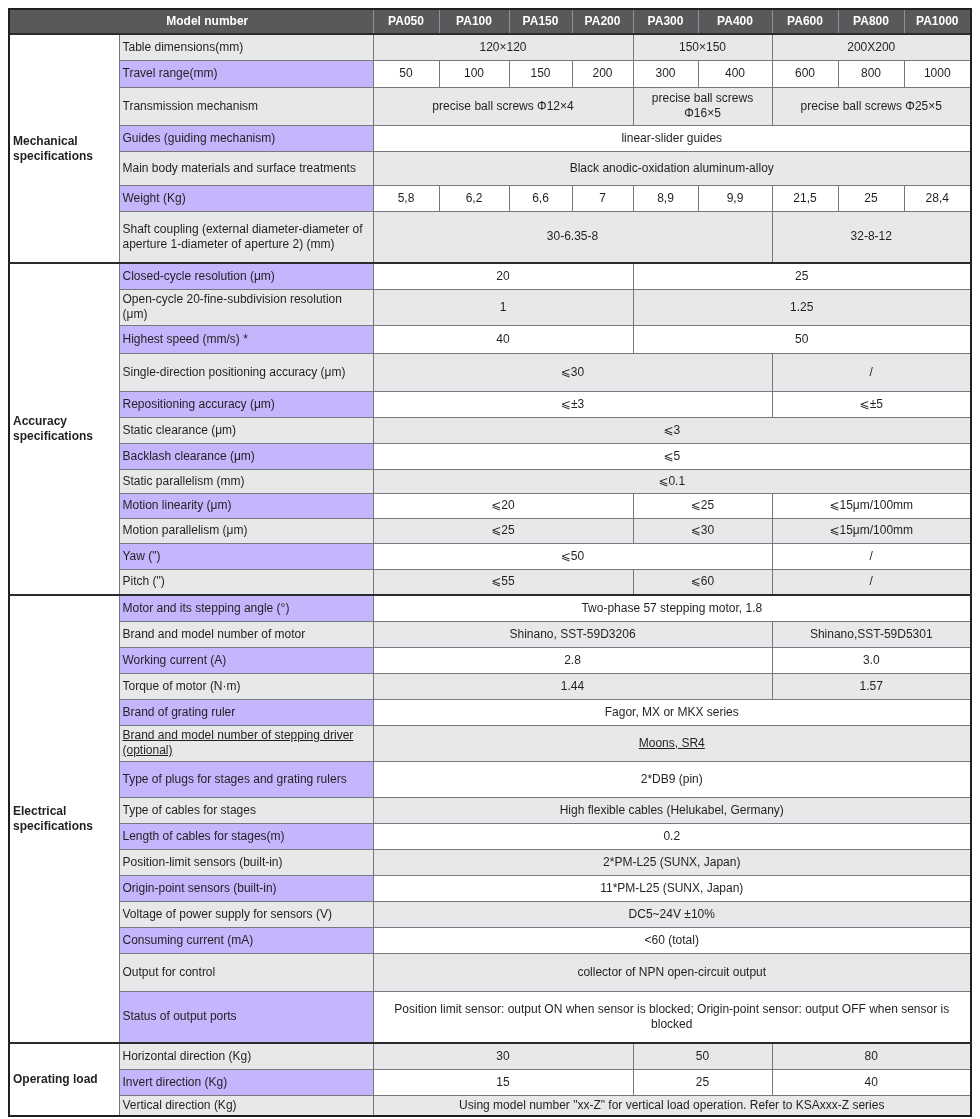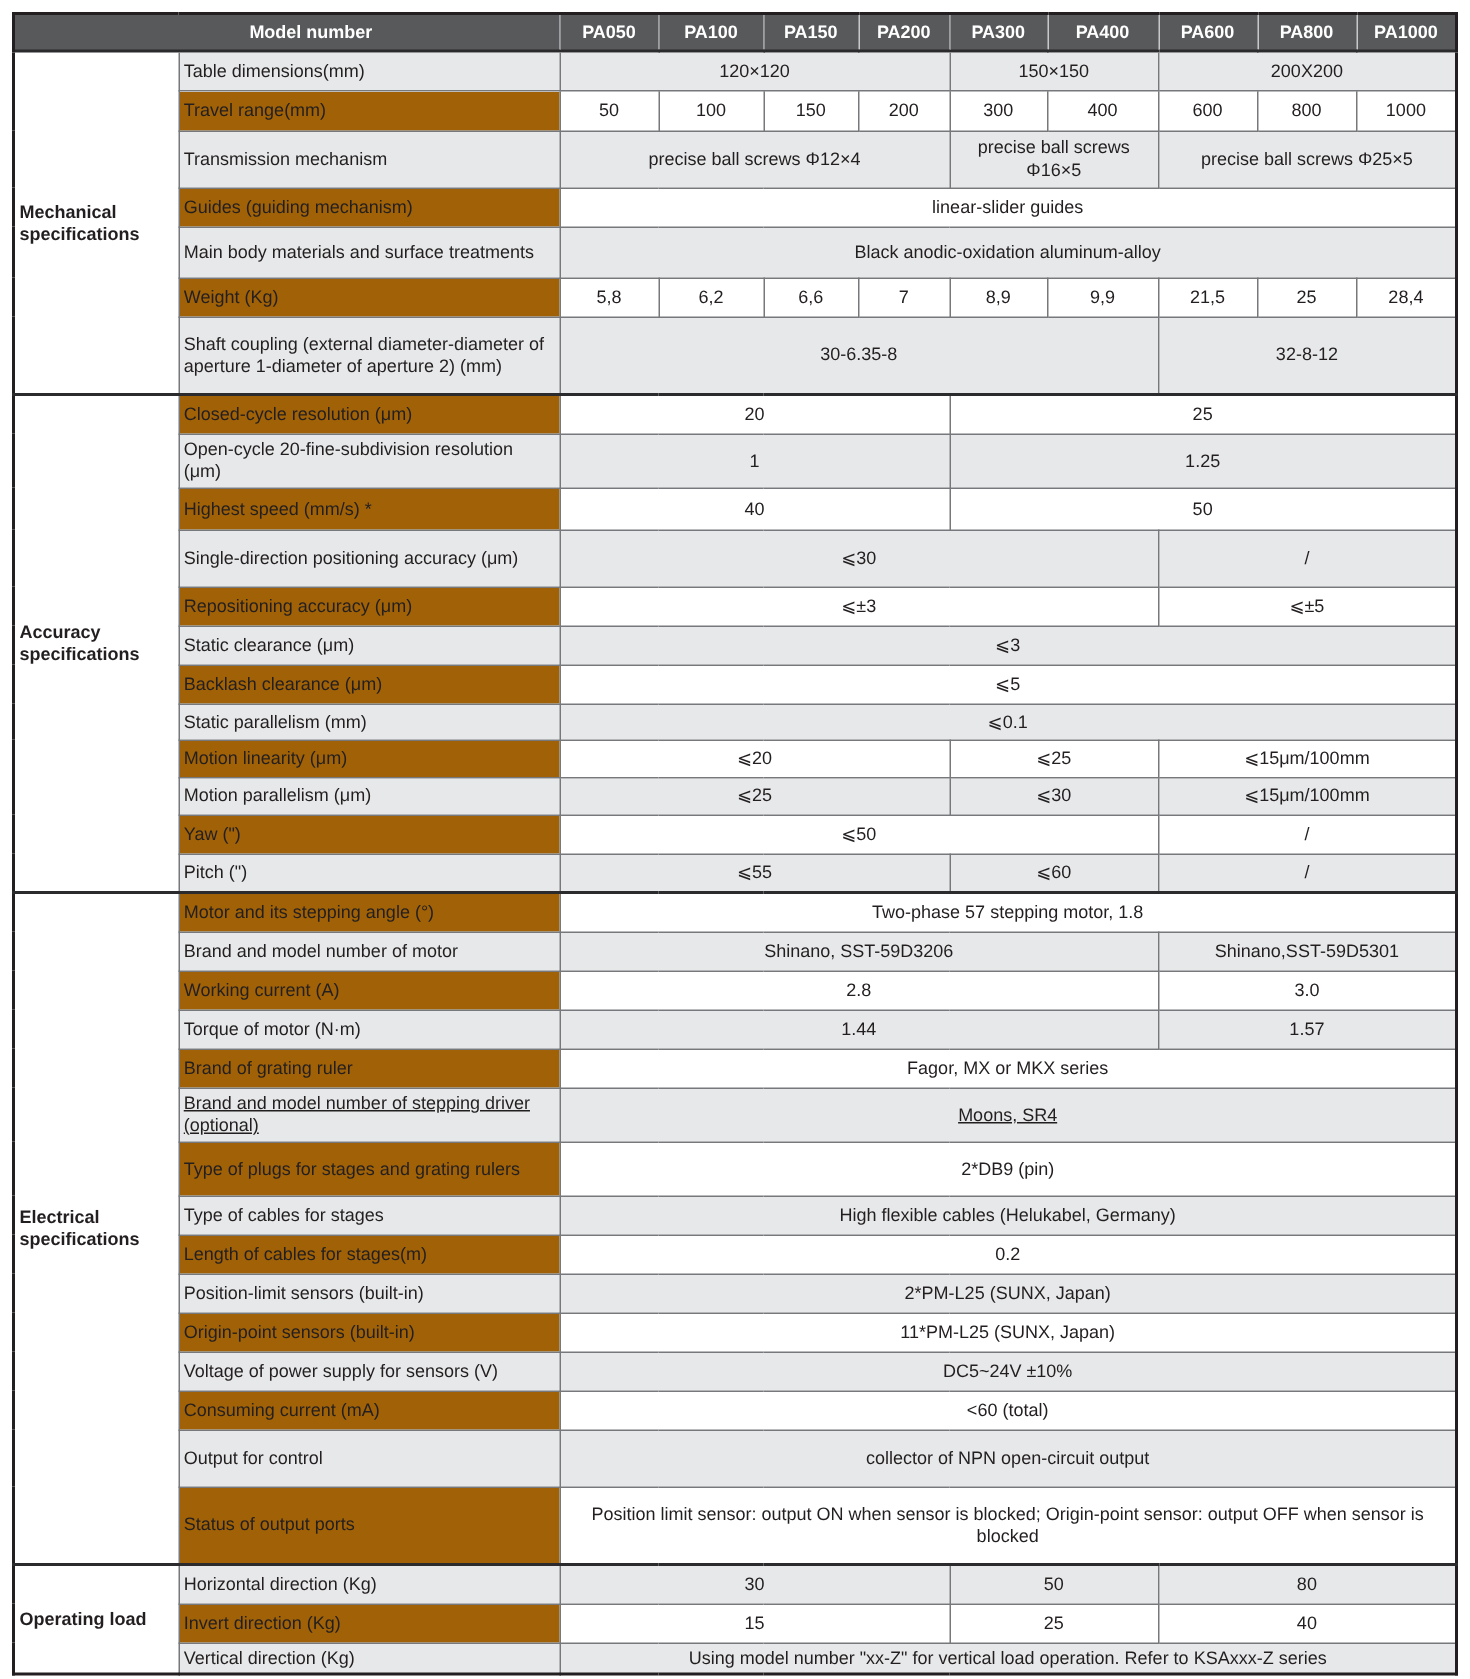--- a/index.html
+++ b/index.html
@@ -49,21 +49,21 @@
     background: #ffffff;
     font-weight: bold;
     text-align: left;
     padding-left: 4px;
     vertical-align: middle;
   }
   
   td.rowlabel {
     text-align: left;
     padding-left: 4px;
-    background: #a16207;
+    background: #c4b5fd;
   }
   
   td.val {
     text-align: center;
     background: #ffffff;
   }
   tr.shaded td.rowlabel, tr.shaded td.val { background: #e7e8e9; }
   
   tr.sec-start td { border-top: 2px solid #2b2b2e; }
 </style>

